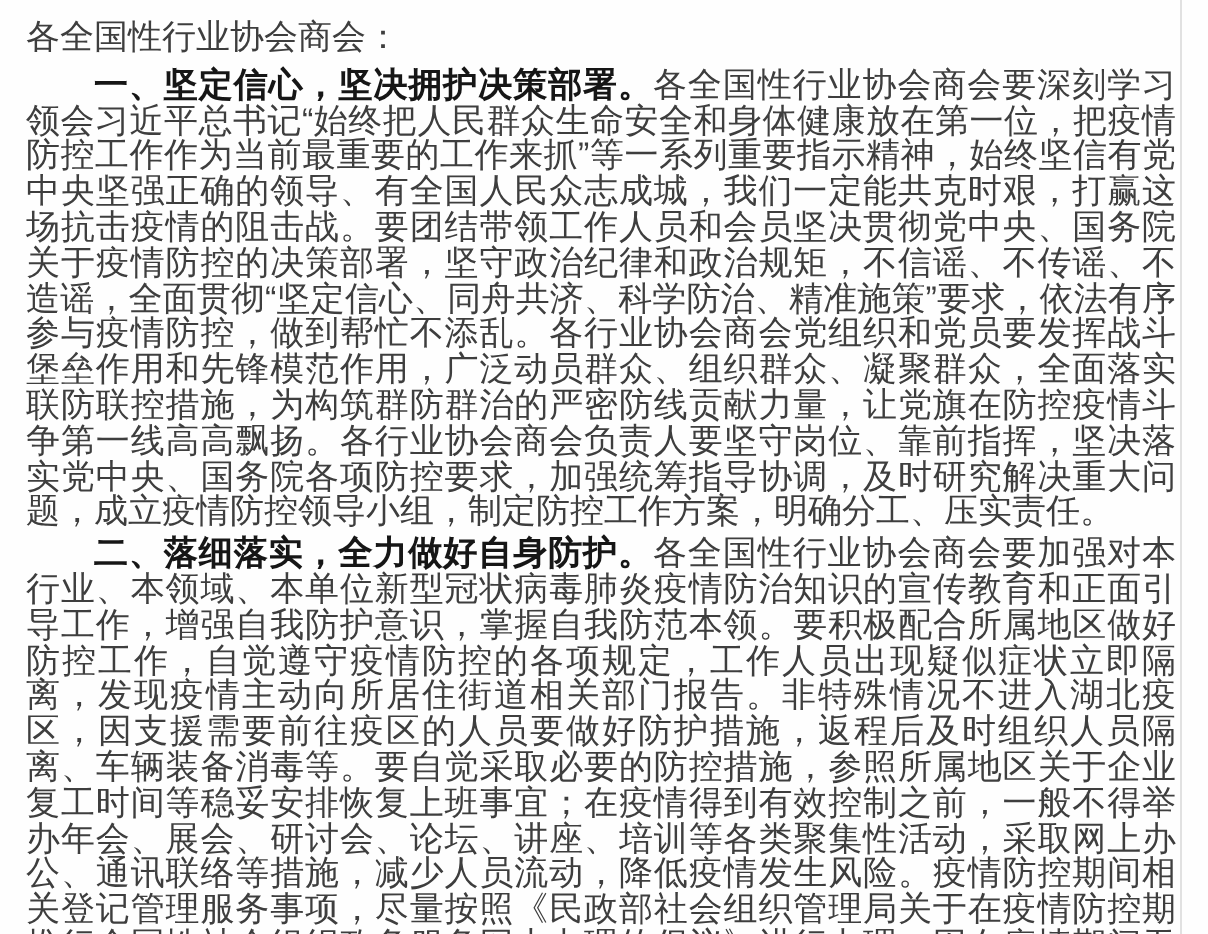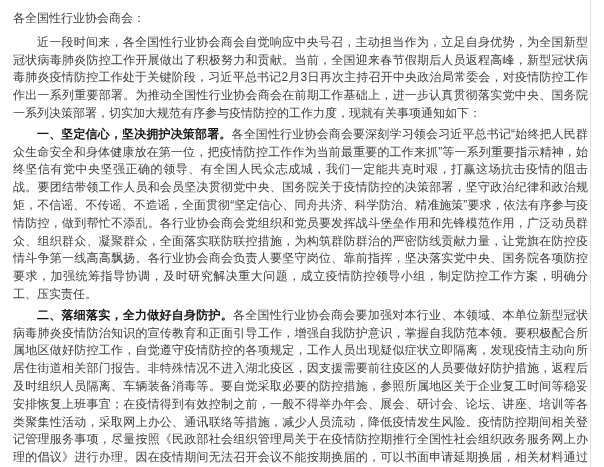--- a/index.html
+++ b/index.html
@@ -9,21 +9,21 @@
   }
   .page {
     position: relative;
     width: 604px;
     height: 467px;
     box-sizing: border-box;
     background: #fefefe;
     padding: 10px 16px 8px 13px;
     overflow: hidden;
     font-family: "Liberation Sans", sans-serif;
-    font-size: 12px;
+    font-size: 17px;
     line-height: 17.8px;
     color: #3e3e3e;
     text-align: justify;
     text-justify: inter-ideograph;
   }
   .salutation {
     margin: 0 0 6px 0;
     text-indent: 0;
   }
   .para {
@@ -45,21 +45,20 @@
     opacity: 0.55;
   }
 </style>
 </head>
 <body>
 
 <div class="page">
 
   <p class="salutation">各全国性行业协会商会：</p>
 
-  <p class="para">近一段时间来，各全国性行业协会商会自觉响应中央号召，主动担当作为，立足自身优势，为全国新型冠状病毒肺炎防控工作开展做出了积极努力和贡献。当前，全国迎来春节假期后人员返程高峰，新型冠状病毒肺炎疫情防控工作处于关键阶段，习近平总书记2月3日再次主持召开中央政治局常委会，对疫情防控工作作出一系列重要部署。为推动全国性行业协会商会在前期工作基础上，进一步认真贯彻落实党中央、国务院一系列决策部署，切实加大规范有序参与疫情防控的工作力度，现就有关事项通知如下：</p>
 
   <p class="para"><span class="sec-heading">一、坚定信心，坚决拥护决策部署。</span><span>各全国性行业协会商会要深刻学习领会习近平总书记“始终把人民群众生命安全和身体健康放在第一位，把疫情防控工作作为当前最重要的工作来抓”等一系列重要指示精神，始终坚信有党中央坚强正确的领导、有全国人民众志成城，我们一定能共克时艰，打赢这场抗击疫情的阻击战。要团结带领工作人员和会员坚决贯彻党中央、国务院关于疫情防控的决策部署，坚守政治纪律和政治规矩，不信谣、不传谣、不造谣，全面贯彻“坚定信心、同舟共济、科学防治、精准施策”要求，依法有序参与疫情防控，做到帮忙不添乱。各行业协会商会党组织和党员要发挥战斗堡垒作用和先锋模范作用，广泛动员群众、组织群众、凝聚群众，全面落实联防联控措施，为构筑群防群治的严密防线贡献力量，让党旗在防控疫情斗争第一线高高飘扬。各行业协会商会负责人要坚守岗位、靠前指挥，坚决落实党中央、国务院各项防控要求，加强统筹指导协调，及时研究解决重大问题，成立疫情防控领导小组，制定防控工作方案，明确分工、压实责任。</span></p>
 
   <p class="para"><span class="sec-heading">二、落细落实，全力做好自身防护。</span><span>各全国性行业协会商会要加强对本行业、本领域、本单位新型冠状病毒肺炎疫情防治知识的宣传教育和正面引导工作，增强自我防护意识，掌握自我防范本领。要积极配合所属地区做好防控工作，自觉遵守疫情防控的各项规定，工作人员出现疑似症状立即隔离，发现疫情主动向所居住街道相关部门报告。非特殊情况不进入湖北疫区，因支援需要前往疫区的人员要做好防护措施，返程后及时组织人员隔离、车辆装备消毒等。要自觉采取必要的防控措施，参照所属地区关于企业复工时间等稳妥安排恢复上班事宜；在疫情得到有效控制之前，一般不得举办年会、展会、研讨会、论坛、讲座、培训等各类聚集性活动，采取网上办公、通讯联络等措施，减少人员流动，降低疫情发生风险。疫情防控期间相关登记管理服务事项，尽量按照《民政部社会组织管理局关于在疫情防控期推行全国性社会组织政务服务网上办理的倡议》进行办理。因在疫情期间无法召开会议不能按期换届的，可以书面申请延期换届，相关材料通过邮寄方式寄送至民政部社会组织管理局。</span></p>
 
   <div class="page-edge"></div>
 
 </div>
 
 </body></html>

